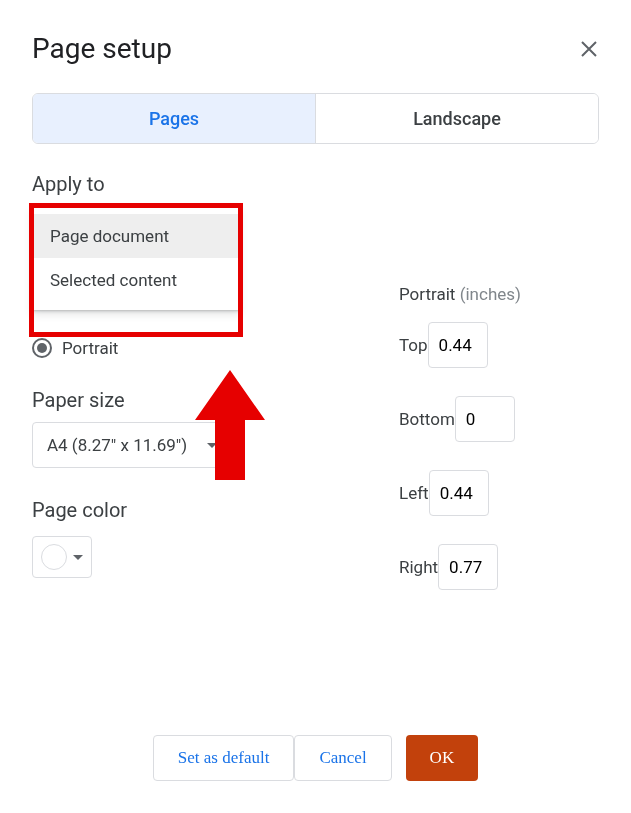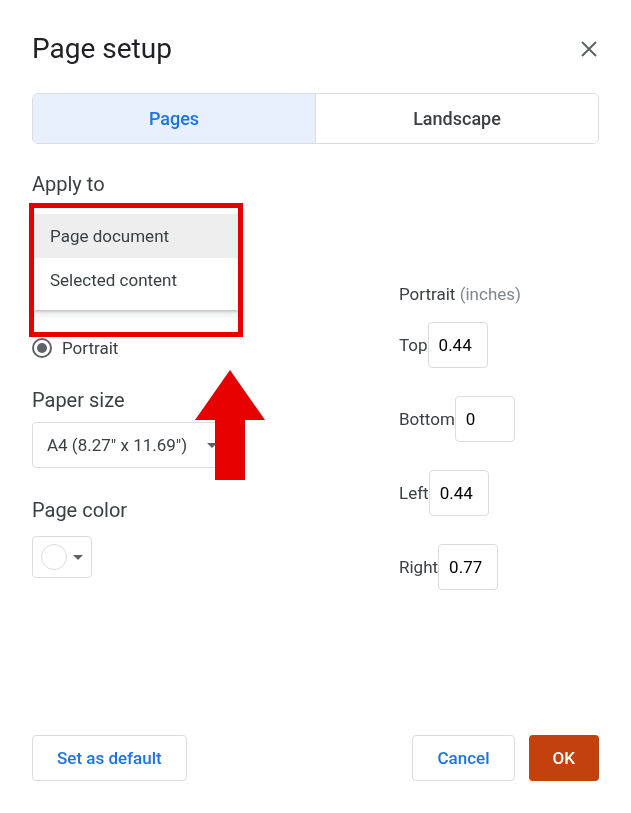--- a/index.html
+++ b/index.html
@@ -186,22 +186,23 @@
       padding: 12px 10px;
       font-size: 17px;
       font-family: inherit;
     }
     .footer {
       position: absolute;
       bottom: 32px;
       left: 32px;
       right: 32px;
       display: flex;
-      justify-content: space-between;
-      align-items: center;
+      justify-content: center;
+      align-items: center;
+      font-family: Liberation Serif, serif;
     }
     .btn {
       border-radius: 4px;
       padding: 12px 24px;
       font-size: 17px;
       font-weight: 500;
       cursor: pointer;
       font-family: inherit;
     }
     .btn-outline {

